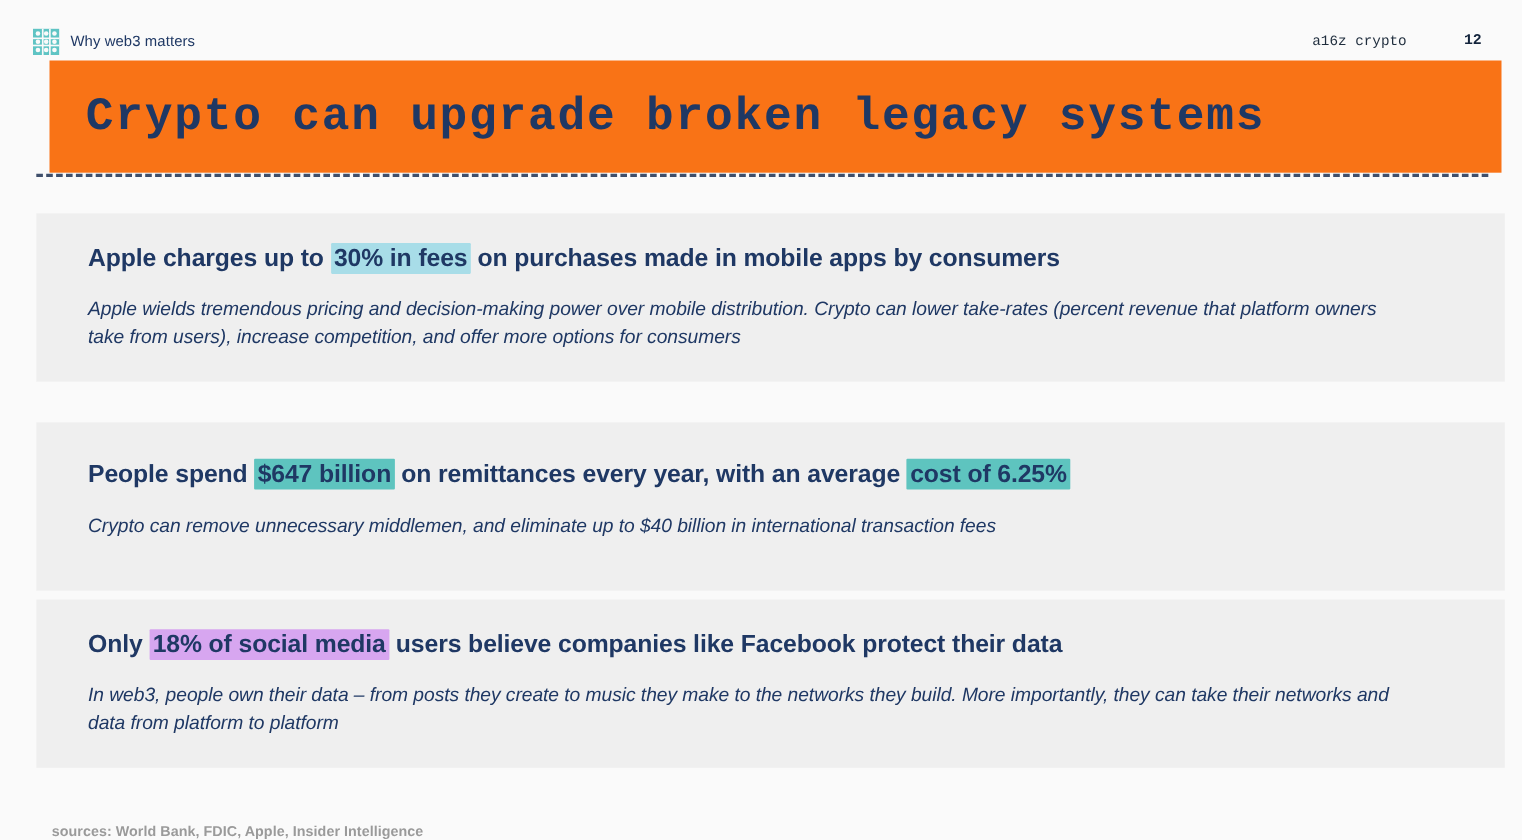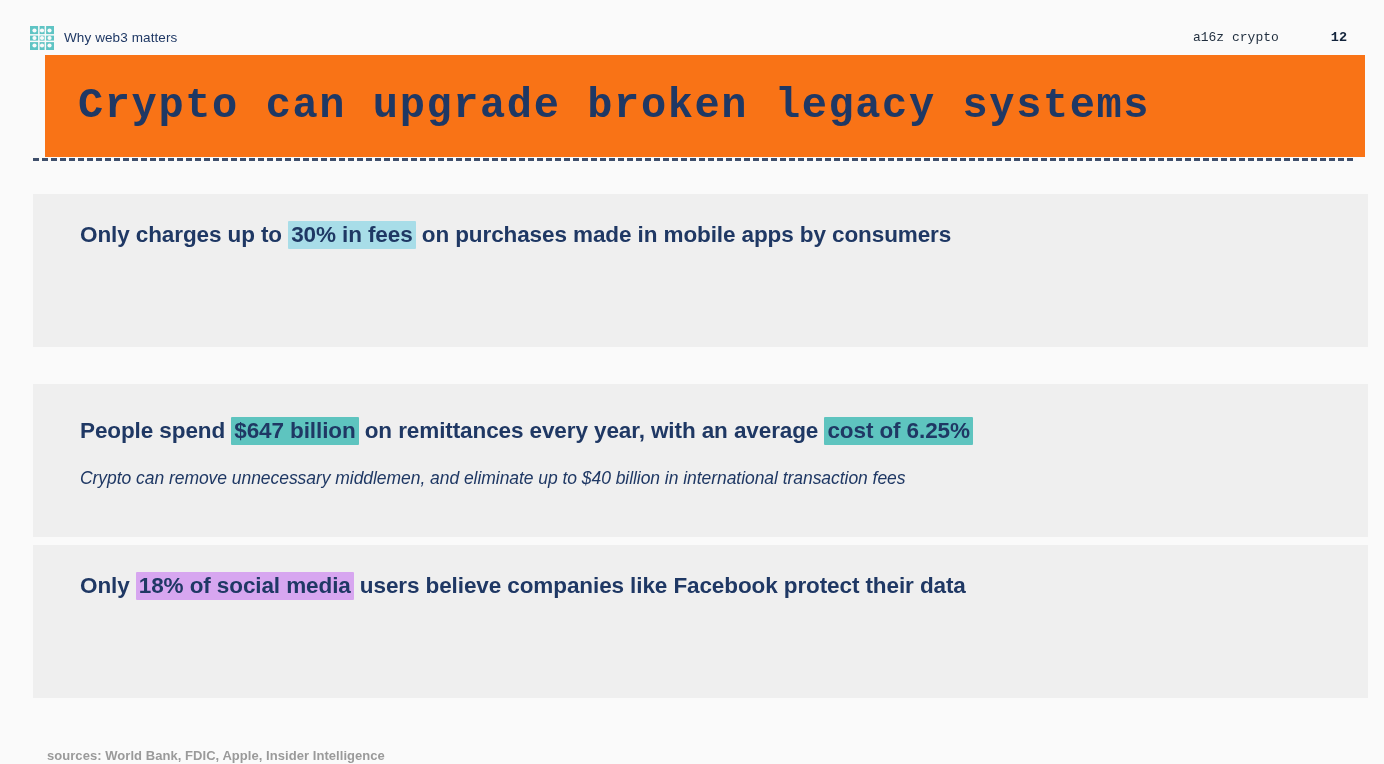--- a/index.html
+++ b/index.html
@@ -189,25 +189,27 @@
     <span class="page-number">12</span>
   </div>
 </div>
 
 <div class="title-block">
   <h1 class="slide-title">Crypto can upgrade broken legacy systems</h1>
 </div>
 <div class="title-rule"></div>
 
 <div class="card" id="card-0">
-  <div class="card-head"><span>Only charges up to </span><span class="hl" style="background: rgb(168, 221, 232);">30% in fees</span><span> on purchases made in mobile apps by consumers</span></div>
+  <div class="card-head"><span>Apple charges up to </span><span class="hl" style="background: rgb(168, 221, 232);">30% in fees</span><span> on purchases made in mobile apps by consumers</span></div>
+  <div class="card-body">Apple wields tremendous pricing and decision-making power over mobile distribution. Crypto can lower take-rates (percent revenue that platform owners take from users), increase competition, and offer more options for consumers</div>
 </div>
 
 <div class="card" id="card-1">
   <div class="card-head"><span>People spend </span><span class="hl" style="background: rgb(94, 196, 191);">$647 billion</span><span> on remittances every year, with an average </span><span class="hl" style="background: rgb(94, 196, 191);">cost of 6.25%</span></div>
   <div class="card-body">Crypto can remove unnecessary middlemen, and eliminate up to $40 billion in international transaction fees</div>
 </div>
 
 <div class="card" id="card-2">
   <div class="card-head"><span>Only </span><span class="hl" style="background: rgb(215, 166, 240);">18% of social media</span><span> users believe companies like Facebook protect their data</span></div>
+  <div class="card-body">In web3, people own their data – from posts they create to music they make to the networks they build. More importantly, they can take their networks and data from platform to platform</div>
 </div>
 
 <div class="sources">sources: World Bank, FDIC, Apple, Insider Intelligence</div>
 
 </body></html>

